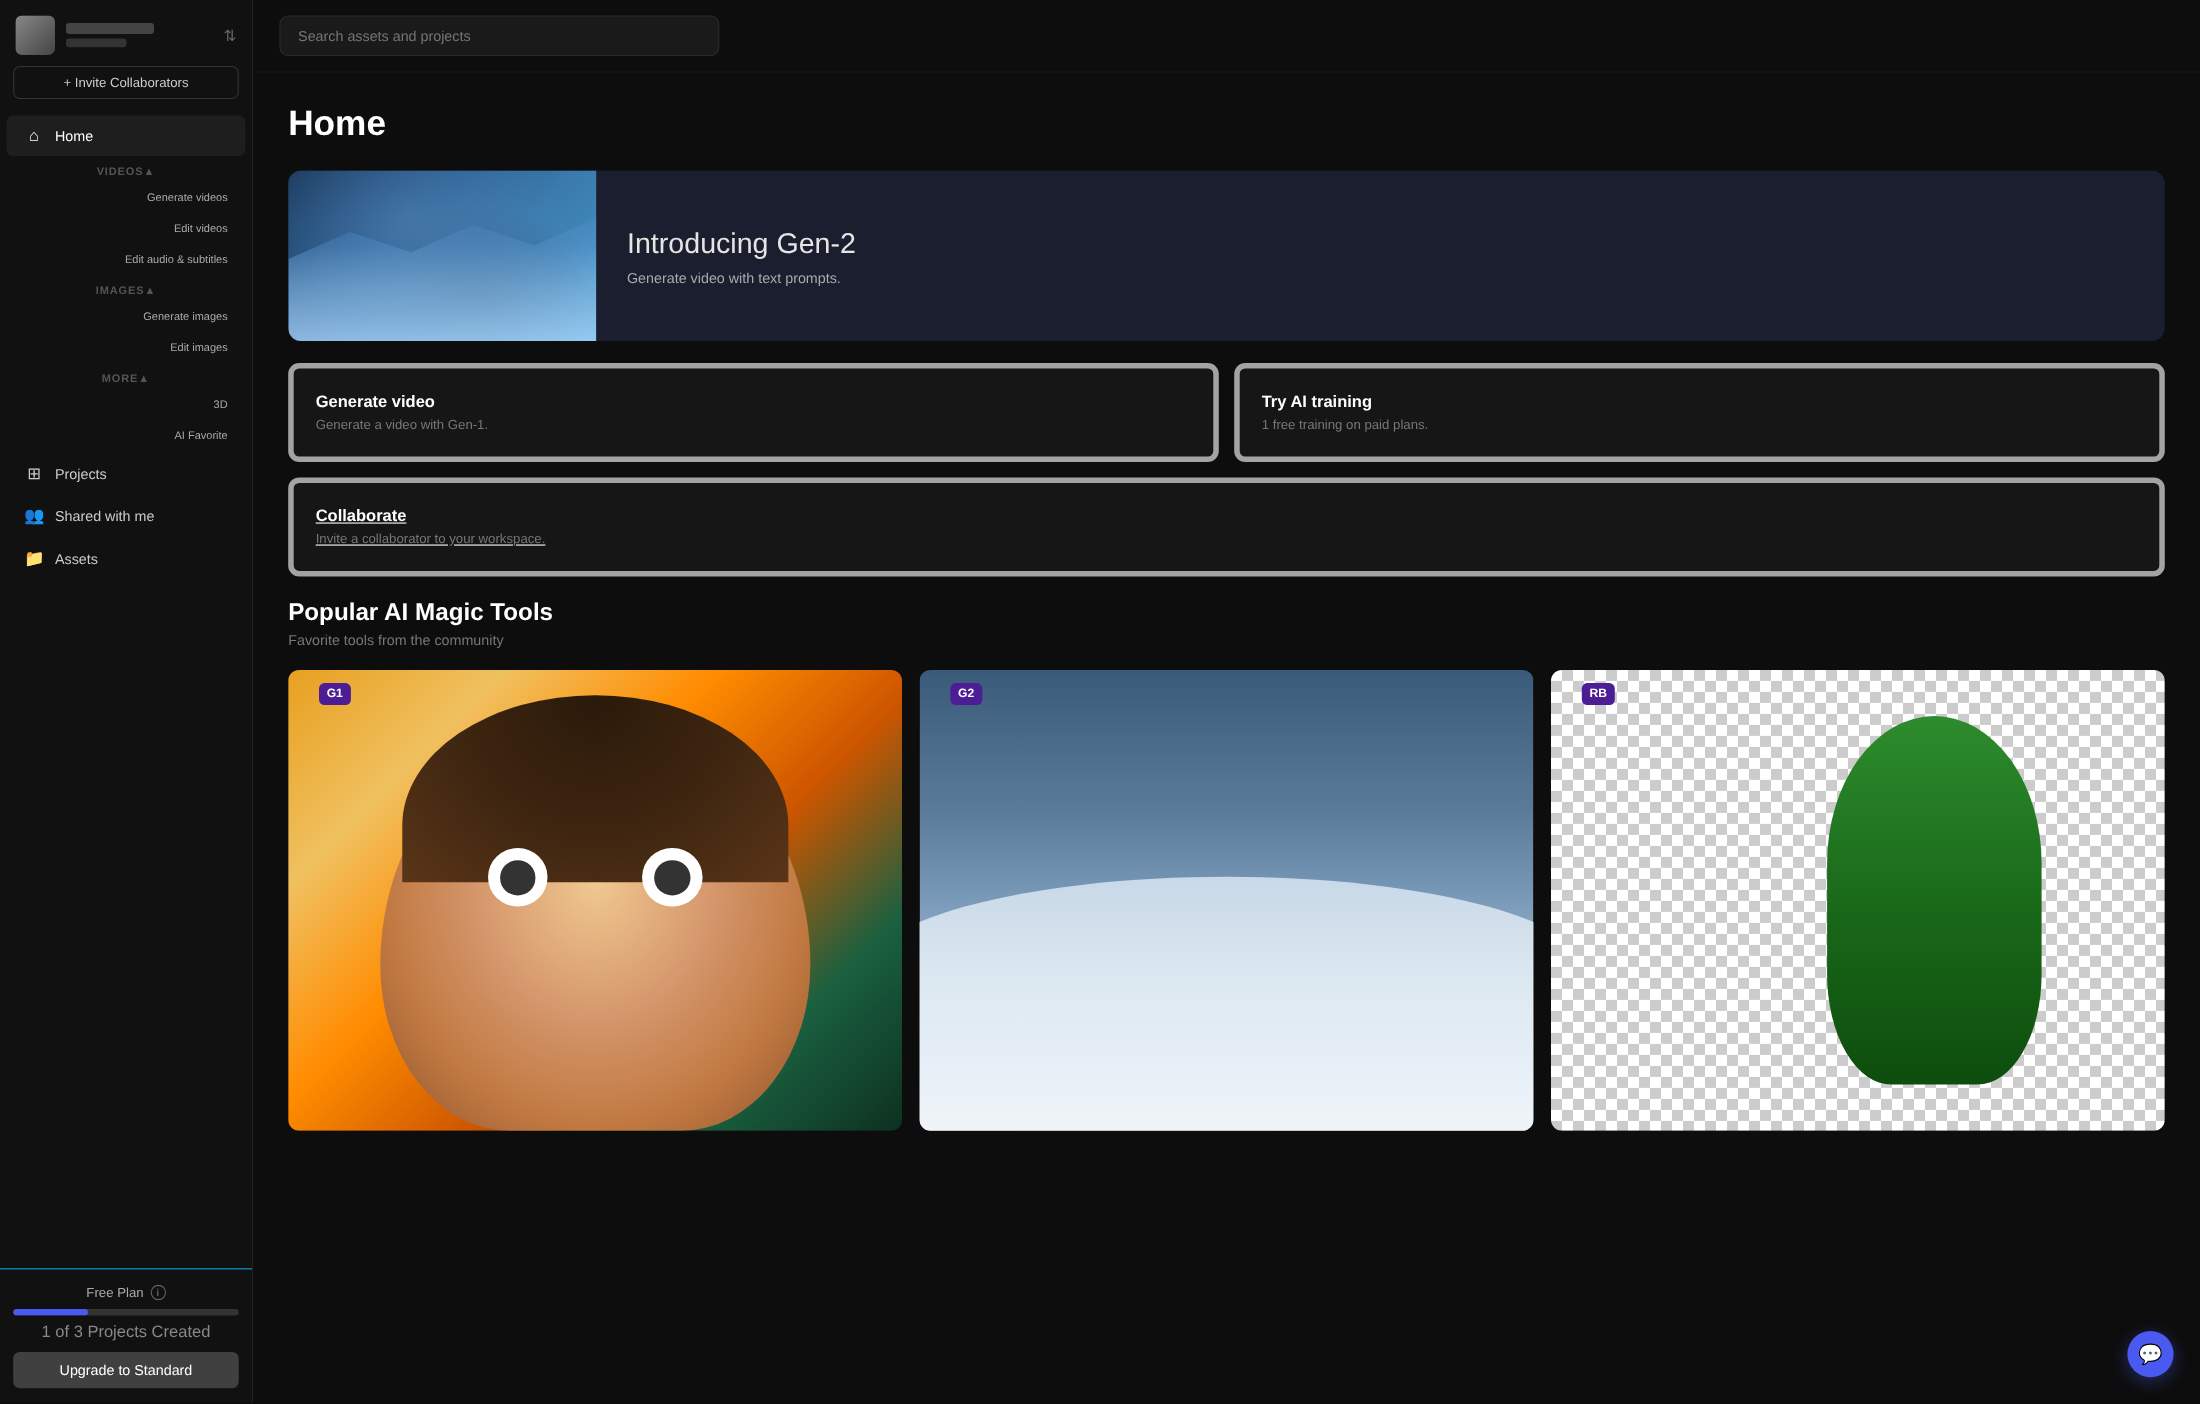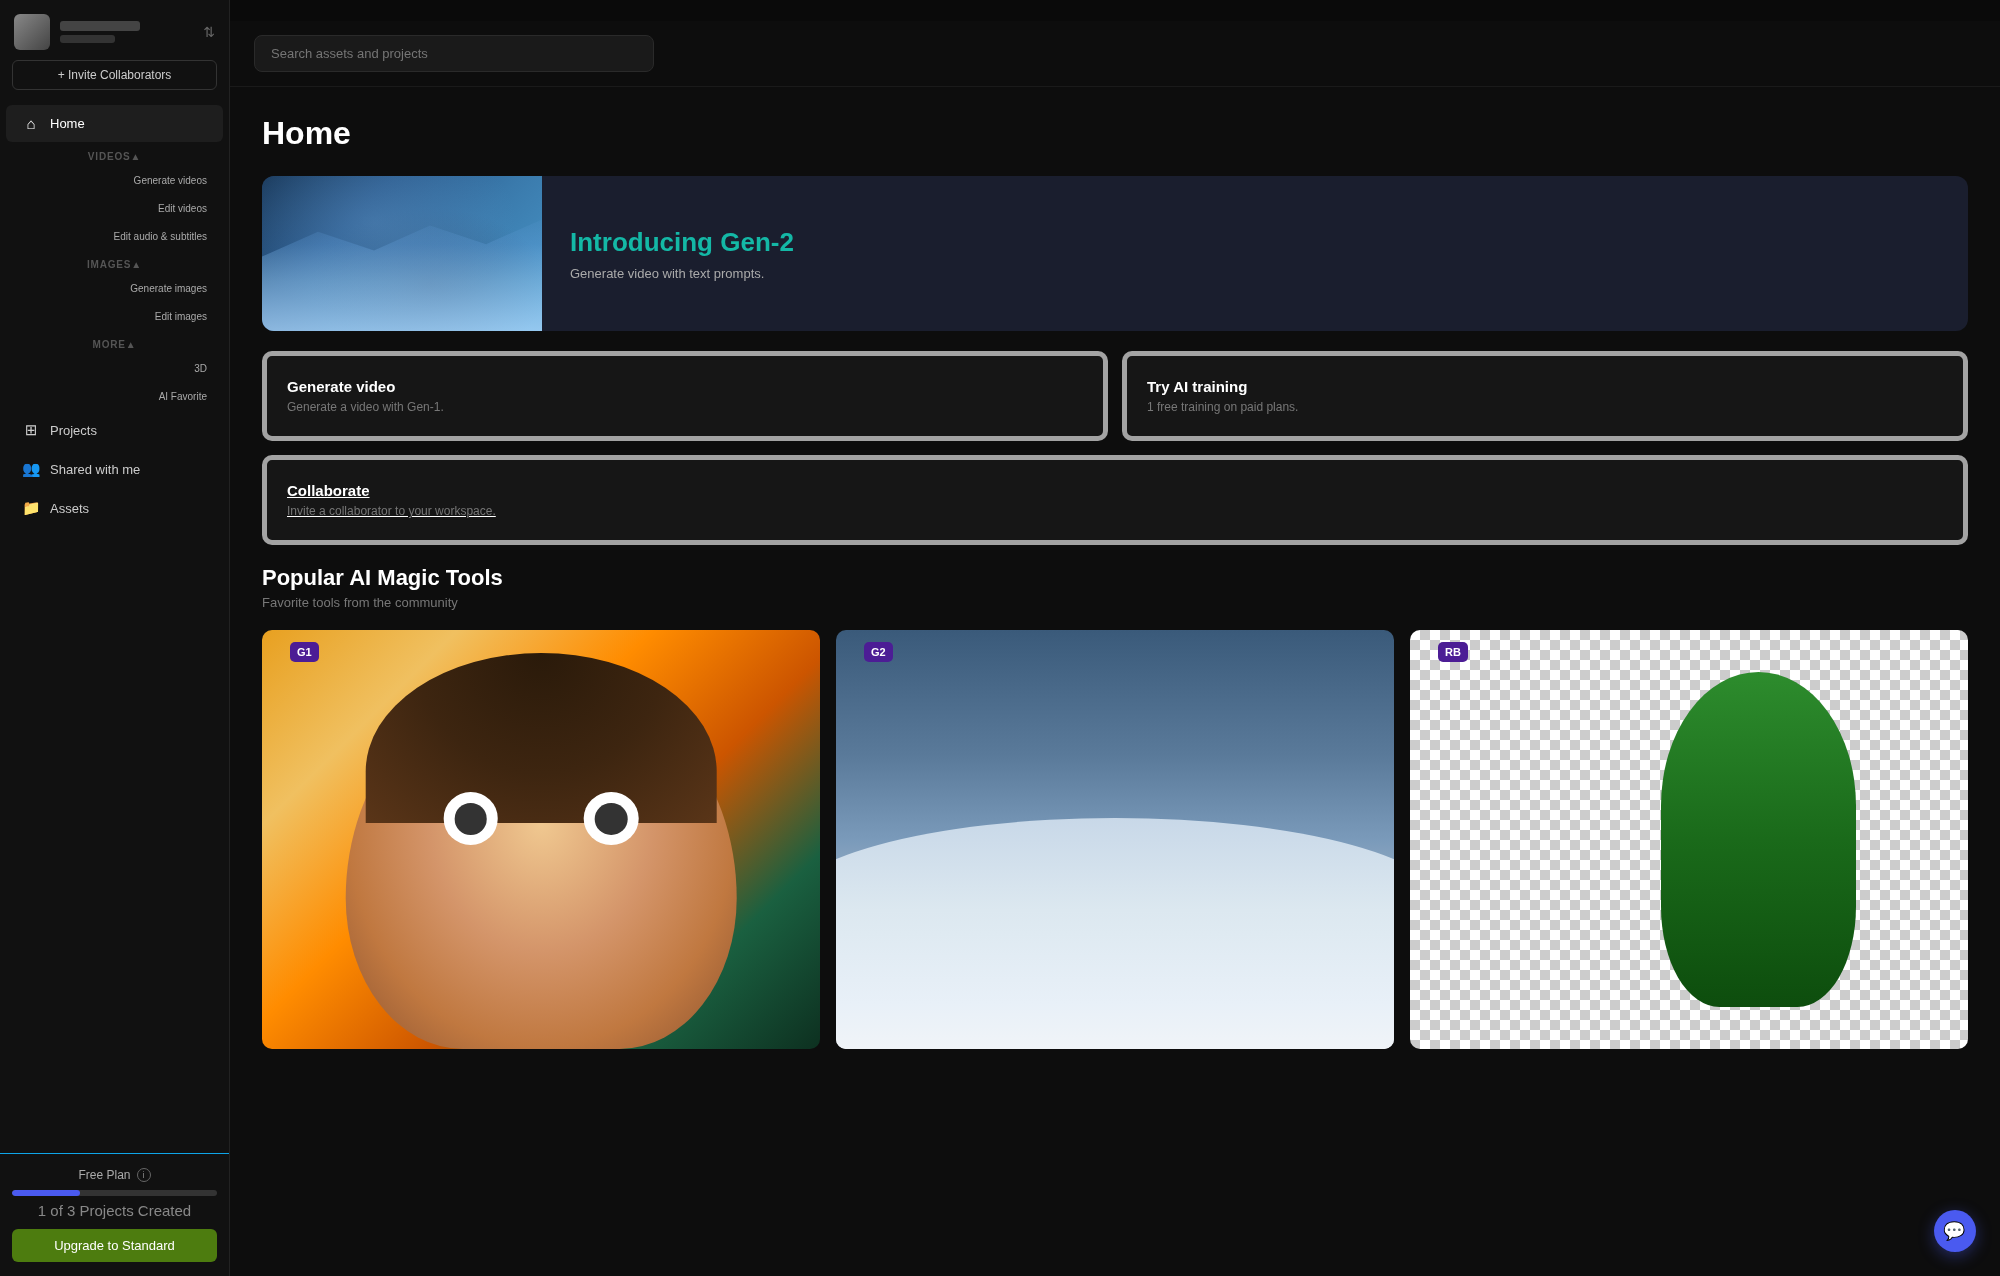--- a/index.html
+++ b/index.html
@@ -182,36 +182,35 @@
 
     .projects-count {
       font-size: 15px;
       color: #888;
       text-align: center;
       margin-bottom: 10px;
     }
 
     .upgrade-btn {
       width: 100%;
-      background: #4d7c0f;
+      background: #404040;
       border: none;
       border-radius: 6px;
       color: #fff;
       font-size: 13px;
       padding: 9px 14px;
       cursor: pointer;
       font-weight: 500;
     }
 
     
     .main {
       flex: 1;
       overflow-y: auto;
       background: #0d0d0d;
-      margin-top: 21px;
     }
 
     .topbar {
       padding: 14px 24px;
       position: sticky;
       top: 0;
       background: #0d0d0d;
       z-index: 10;
       border-bottom: 1px solid #1a1a1a;
     }
@@ -283,22 +282,22 @@
 
     .hero-text {
       padding: 32px 28px;
       display: flex;
       flex-direction: column;
       justify-content: center;
     }
 
     .hero-title {
       font-size: 26px;
-      font-weight: 700;
-      color: #14b8a6;
+      font-weight: 400;
+      color: #e5e5e5;
       margin-bottom: 8px;
     }
 
     .hero-sub {
       font-size: 13px;
       color: #aaa;
     }
 
     
     .feature-cards {

